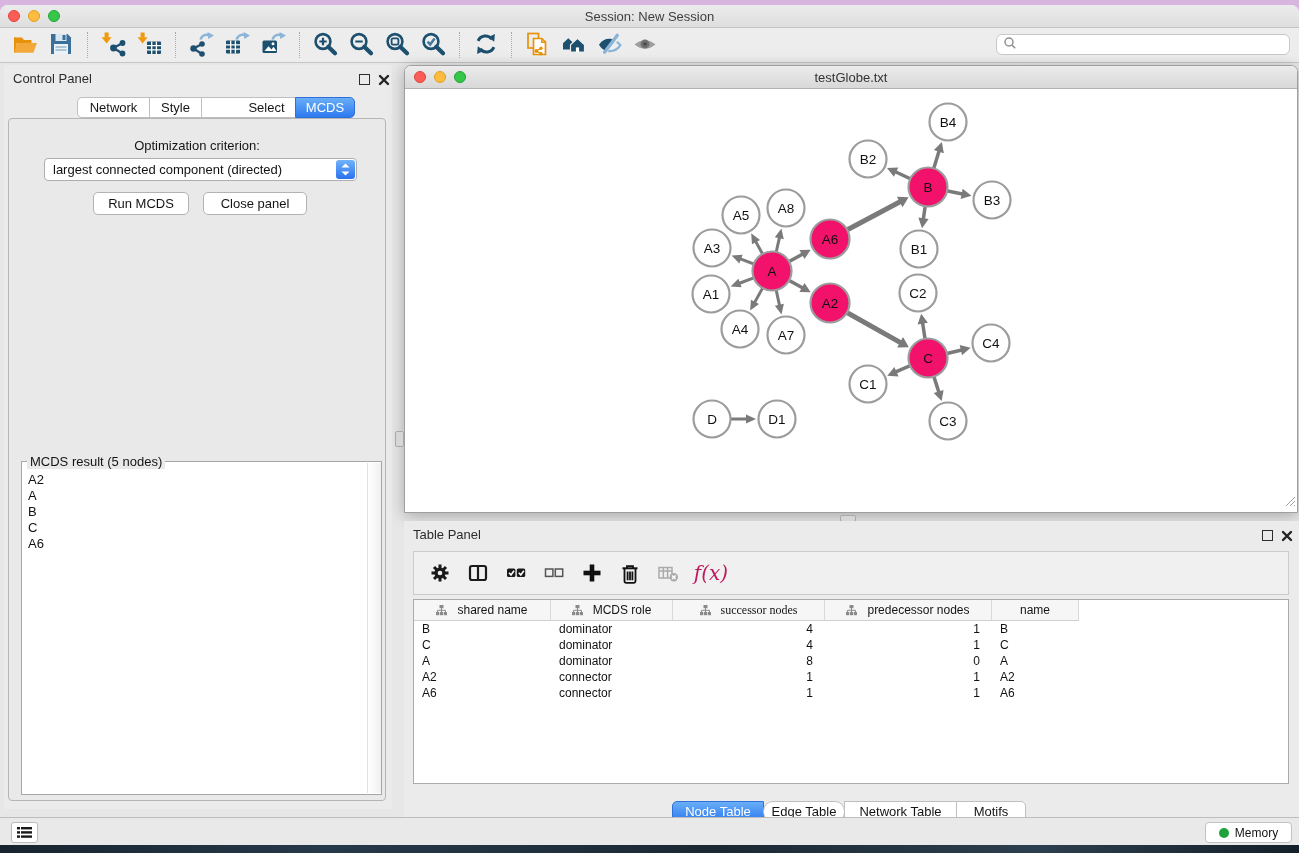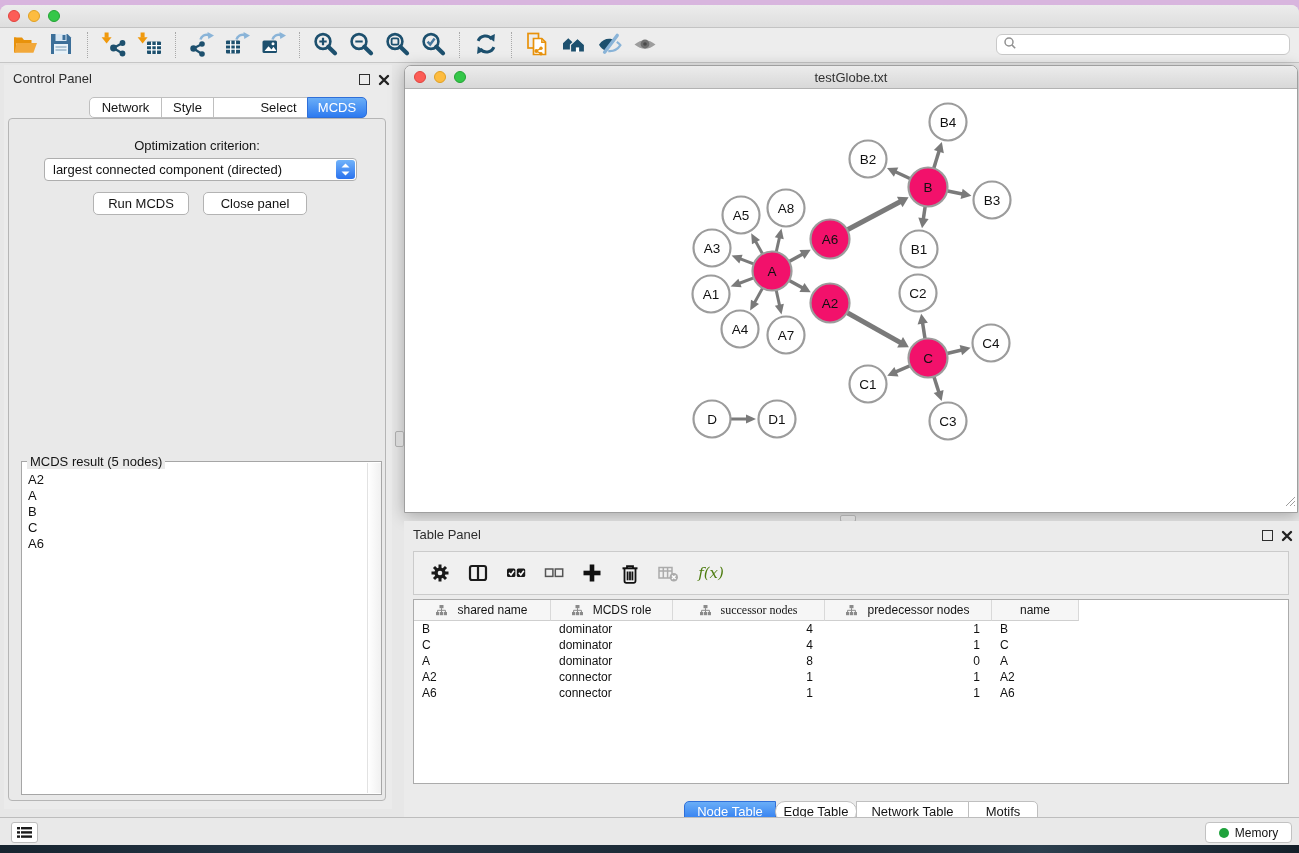--- a/index.html
+++ b/index.html
@@ -31,21 +31,21 @@
   
   .content{position:absolute;top:58px;left:0;right:0;height:754px}
   
   .cpanel{position:absolute;left:4px;top:2px;width:388px;height:744px;background:#ebebeb}
   .phead-title{position:absolute;left:9px;top:6px;font-size:13px;color:#2c2c2c}
   .panel-float{position:absolute;width:9px;height:9px;border:1.5px solid #2e2e2e;top:9px}
   .panel-close{position:absolute;top:7px;width:12px;height:12px}
   .ctabs{position:absolute;left:73px;top:32px;display:flex}
   .seg{height:19px;border:1px solid #bfbfbf;background:#fff;font-size:13px;display:flex;
        align-items:center;justify-content:center;margin-left:-1px;color:#151515;box-sizing:content-box}
-  .seg.first{border-radius:5px 0 0 5px;margin-left:12px}
+  .seg.first{border-radius:5px 0 0 5px;margin-left:0}
   .seg.last{border-radius:0 5px 5px 0}
   .seg.active{background:linear-gradient(#6aaef7,#2d7af0);border-color:#2f6fd8;color:#fff}
   .tabpane{position:absolute;left:4px;top:53px;width:378px;height:683px;border:1px solid #b5b5b5;
        border-radius:4px;background:#e9e9e9;box-sizing:border-box}
   .opt-label{position:absolute;top:19px;left:0;right:0;text-align:center;font-size:13px;color:#141414}
   .dropdown{position:absolute;left:35px;top:39px;width:313px;height:23px;background:#fff;
        border:1px solid #aeaeae;border-radius:4px;font-size:13px;line-height:21px;padding-left:8px;box-sizing:border-box}
   .stepper{position:absolute;right:1px;top:1px;width:19px;height:19px;border-radius:3px;
        background:linear-gradient(#71b3fa,#2a72ee)}
   .btn{position:absolute;height:23px;background:#fff;border:1px solid #b3b3b3;border-radius:5px;
@@ -67,21 +67,21 @@
   
   .vsplit{position:absolute;left:395px;top:368px;width:9px;height:16px;background:#d6d6d6;
        border:1px solid #a9a9a9;border-radius:2px;box-sizing:border-box}
   .hsplit{position:absolute;left:840px;top:452px;width:16px;height:7px;background:#d6d6d6;
        border:1px solid #a9a9a9;border-radius:2px;box-sizing:border-box}
   
   .tpanel{position:absolute;left:404px;top:458px;width:895px;height:296px;background:#ebebeb}
   .ttoolbar{position:absolute;left:9px;top:30px;width:876px;height:44px;background:#f0f0f0;
        border:1px solid #cbcbcb;box-sizing:border-box;display:flex;align-items:center;padding-left:14px;gap:15px}
   .ttool{width:23px;height:23px;display:flex;align-items:center;justify-content:center}
-  .fx{font-family:"DejaVu Serif",serif;font-style:italic;font-size:15px;color:#4d7c0f}
+  .fx{font-family:"DejaVu Serif",serif;font-style:italic;font-size:20px;color:#be185d}
   .tgrid{position:absolute;left:9px;top:78px;width:876px;height:185px;background:#fff;
        border:1px solid #ababab;box-sizing:border-box;font-size:12px;overflow:hidden}
   .thead{display:flex;height:21px}
   .th{background:#f6f6f6;border-right:1px solid #d9d9d9;border-bottom:1px solid #cfcfcf;
       display:flex;align-items:center;justify-content:center;gap:10px;color:#141414;box-sizing:border-box}
   .tr{display:flex;height:16px;align-items:center}
   .td{padding:0 8px;box-sizing:border-box;white-space:nowrap;overflow:hidden}
   .td.num{text-align:right;padding-right:12px}
   .ttabs{position:absolute;left:268px;top:280px;display:flex}
   
@@ -100,20 +100,21 @@
   <div class="wp-bottom"></div>
 
   <div class="app">
 
     <div class="titlebar">
       <div class="lights">
         <span class="light l-red"></span>
         <span class="light l-yellow"></span>
         <span class="light l-green"></span>
       </div>
+      <div class="title">Session: New Session</div>
     </div>
 
     <div class="toolbar" id="main-toolbar">
       <div class="tbtn">
           <svg width="28" height="28" viewBox="0 0 28 28">
             <path d="M2 6.5 h8 l2 2.5 h7.5 v3.5 H2 Z" fill="#e8920b"></path>
             <rect x="2" y="6.5" width="2.2" height="15" fill="#e8920b"></rect>
             <path d="M4.6 12 H25 l-3.6 9.8 H2.4 Z" fill="#f2a83a"></path>
           </svg>
         </div>

